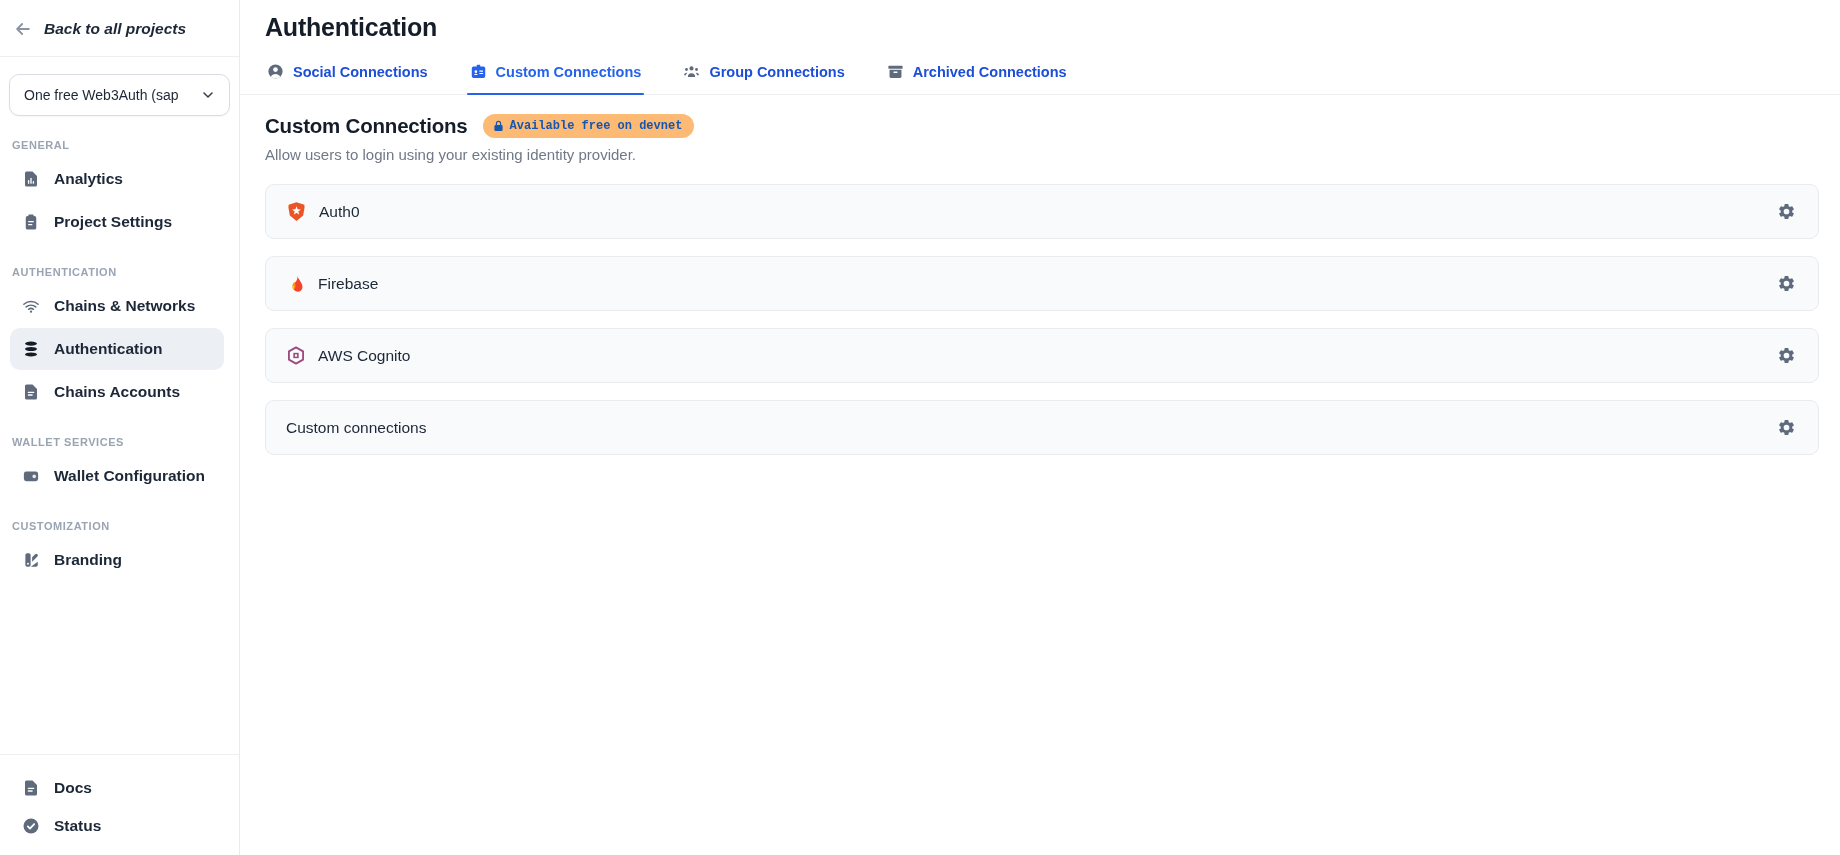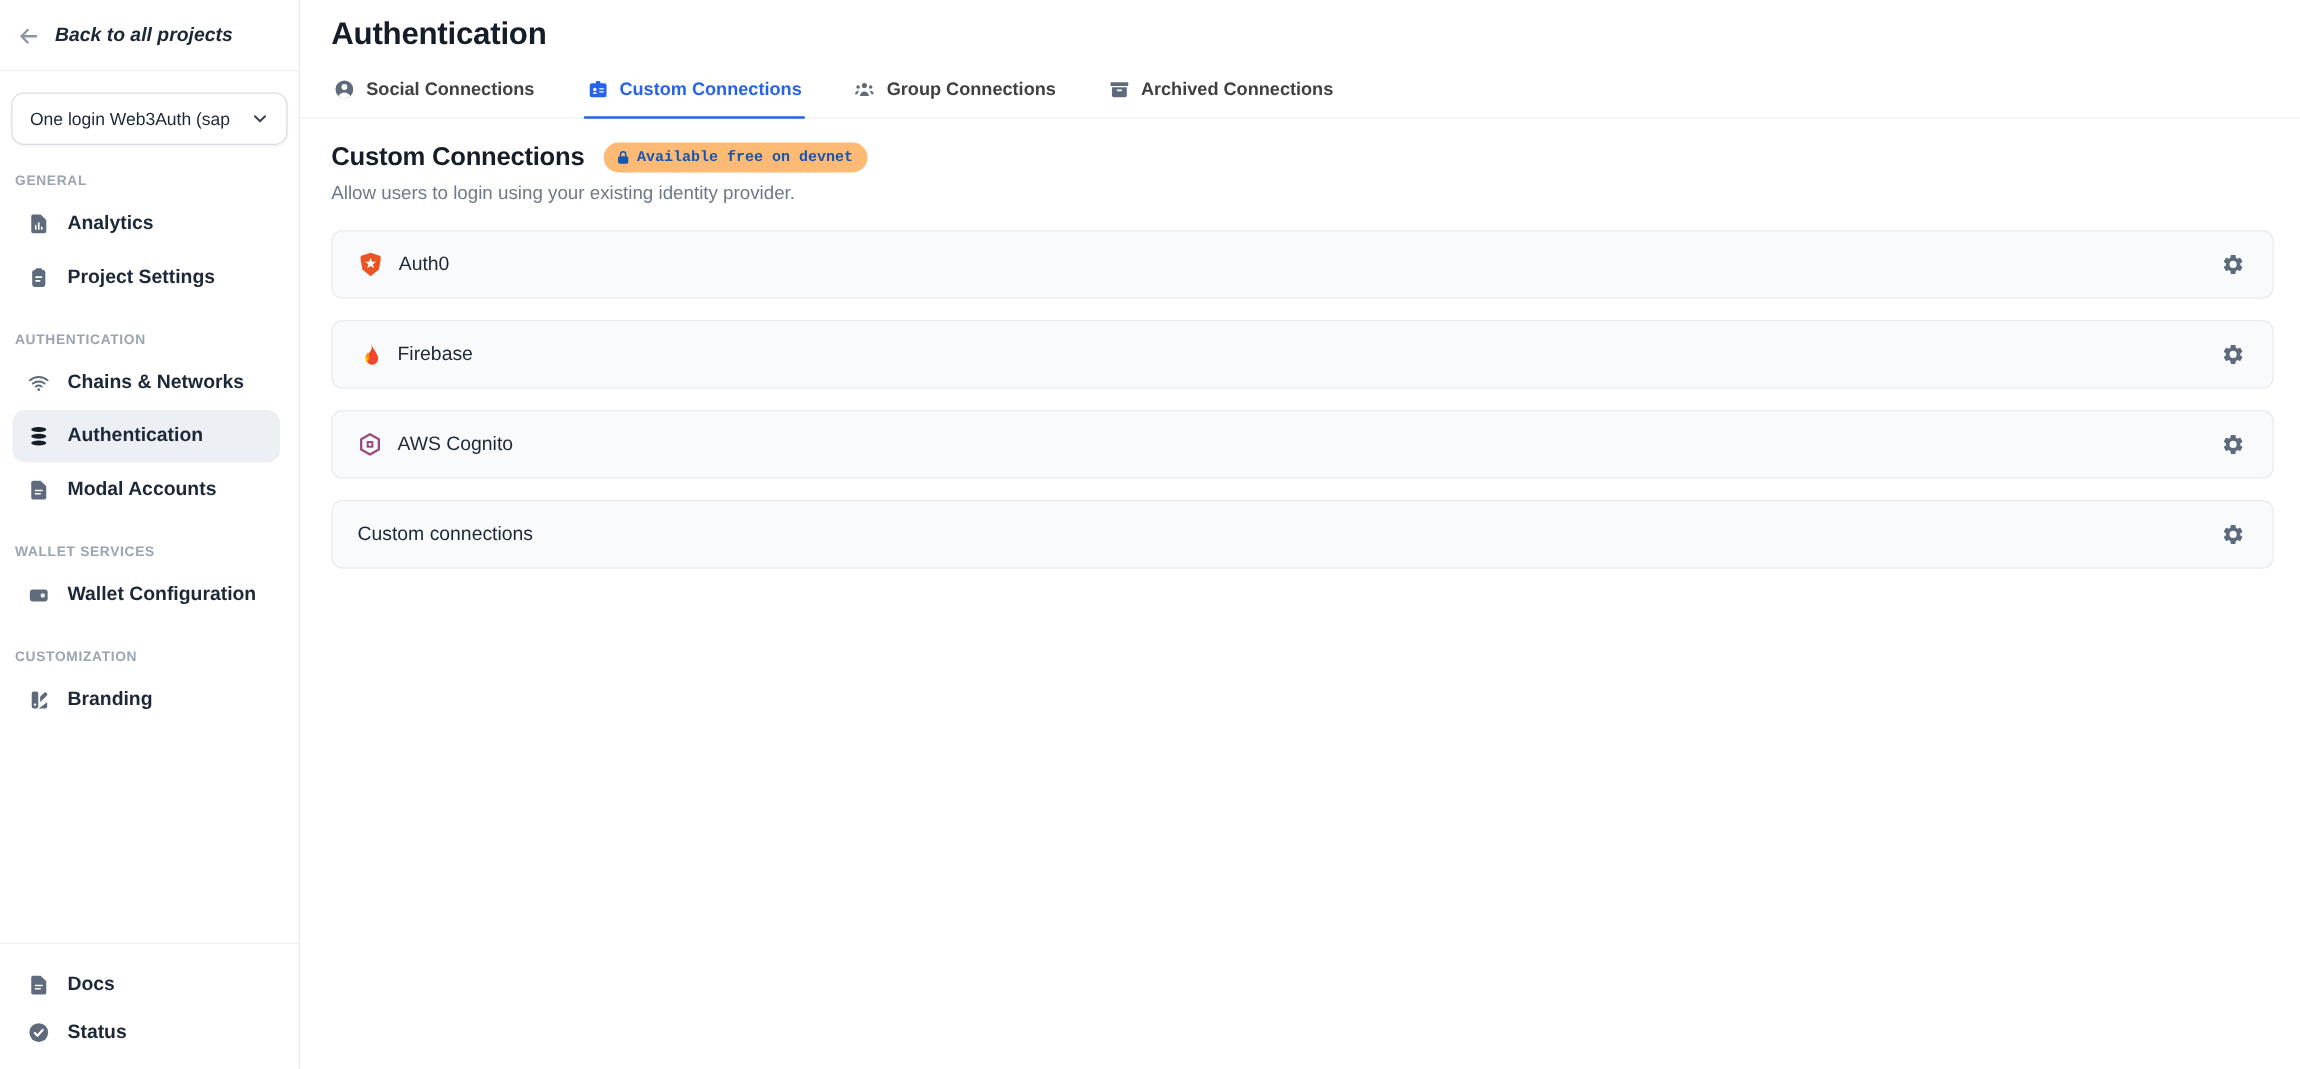--- a/index.html
+++ b/index.html
@@ -29,21 +29,21 @@
   .nav-item.active{background:#eceff3;}
   .nav-item.active .nicon{color:#151d29;}
   .sidebar-footer{border-top:1px solid #edeff2;padding:13px 0 10px 0;}
   .sidebar-footer .nav-item{height:37px;}
 
   
   .main{flex:1 1 auto;min-width:0;display:flex;flex-direction:column;}
   .page-title{margin:13px 0 0 25px;font-size:25px;font-weight:700;color:#151d29;letter-spacing:-.2px;}
   .tabbar{margin-top:15px;padding:0 12px 0 25px;border-bottom:1px solid #edeff2;display:flex;gap:38px;}
   .tab{position:relative;display:flex;align-items:center;gap:9px;padding:6px 2px 14px 2px;
-    font-size:14.5px;font-weight:700;color:#404040;cursor:pointer;}
+    font-size:14.5px;font-weight:700;color:#1d4ed8;cursor:pointer;}
   .tab .ticon{color:#5f6b7c;}
   .tab.active{color:#2563eb;}
   .tab.active .ticon{color:#2563eb;}
   .tab.active::after{content:"";position:absolute;left:-1px;right:-1px;bottom:-1px;height:2.5px;
     background:#2563eb;border-radius:2px;}
   .section-head{margin:19px 25px 0 25px;display:flex;align-items:center;gap:15px;}
   .section-head h2{margin:0;font-size:20.5px;font-weight:700;color:#151d29;letter-spacing:-.2px;}
   .badge{background:#fdba74;color:#1556b0;border-radius:999px;display:flex;align-items:center;gap:6px;
     padding:5px 12px 5px 10px;font-size:12px;font-weight:700;font-family:Liberation Mono, monospace;}
   .section-sub{margin:8px 25px 0 25px;font-size:15px;color:#6f7987;}
@@ -61,21 +61,21 @@
   <div class="back-row">
     <span class="back-arrow">
       <svg width="20" height="20" viewBox="0 0 24 24" fill="none" stroke="currentColor" stroke-width="2.2" stroke-linecap="round" stroke-linejoin="round">
           <path d="M19 12H5M11 18l-6-6 6-6"></path>
         </svg>
     </span>
     <span class="label">Back to all projects</span>
   </div>
 
   <div class="project-select">
-    <span class="value">One login Web3Auth (sap</span>
+    <span class="value">One free Web3Auth (sap</span>
     <span style="color:#3a4454;">
       <svg width="16" height="16" viewBox="0 0 24 24" fill="none" stroke="currentColor" stroke-width="2.4" stroke-linecap="round" stroke-linejoin="round">
           <path d="M6 9l6 6 6-6"></path>
         </svg>
     </span>
   </div>
 
   <nav class="nav">
 
     <div class="section-label">GENERAL</div>
@@ -126,21 +126,21 @@
       <span class="label">Authentication</span>
     </div>
 
     <div class="nav-item">
       <span class="nicon">
         <svg width="18" height="18" viewBox="0 0 24 24">
             <path fill="currentColor" d="M6 2h8l6 6v12a2 2 0 0 1-2 2H6a2 2 0 0 1-2-2V4a2 2 0 0 1 2-2z"></path>
             <path d="M8.5 12.5h7M8.5 16h5" stroke="#fff" stroke-width="1.8" stroke-linecap="round"></path>
           </svg>
       </span>
-      <span class="label">Modal Accounts</span>
+      <span class="label">Chains Accounts</span>
     </div>
 
     <div class="section-label">WALLET SERVICES</div>
 
     <div class="nav-item">
       <span class="nicon">
         <svg width="18" height="18" viewBox="0 0 24 24">
             <rect x="2.5" y="6" width="19" height="13" rx="3.2" fill="currentColor"></rect>
             <circle cx="16.3" cy="12.5" r="2.4" fill="#fff" opacity=".85"></circle>
           </svg>

